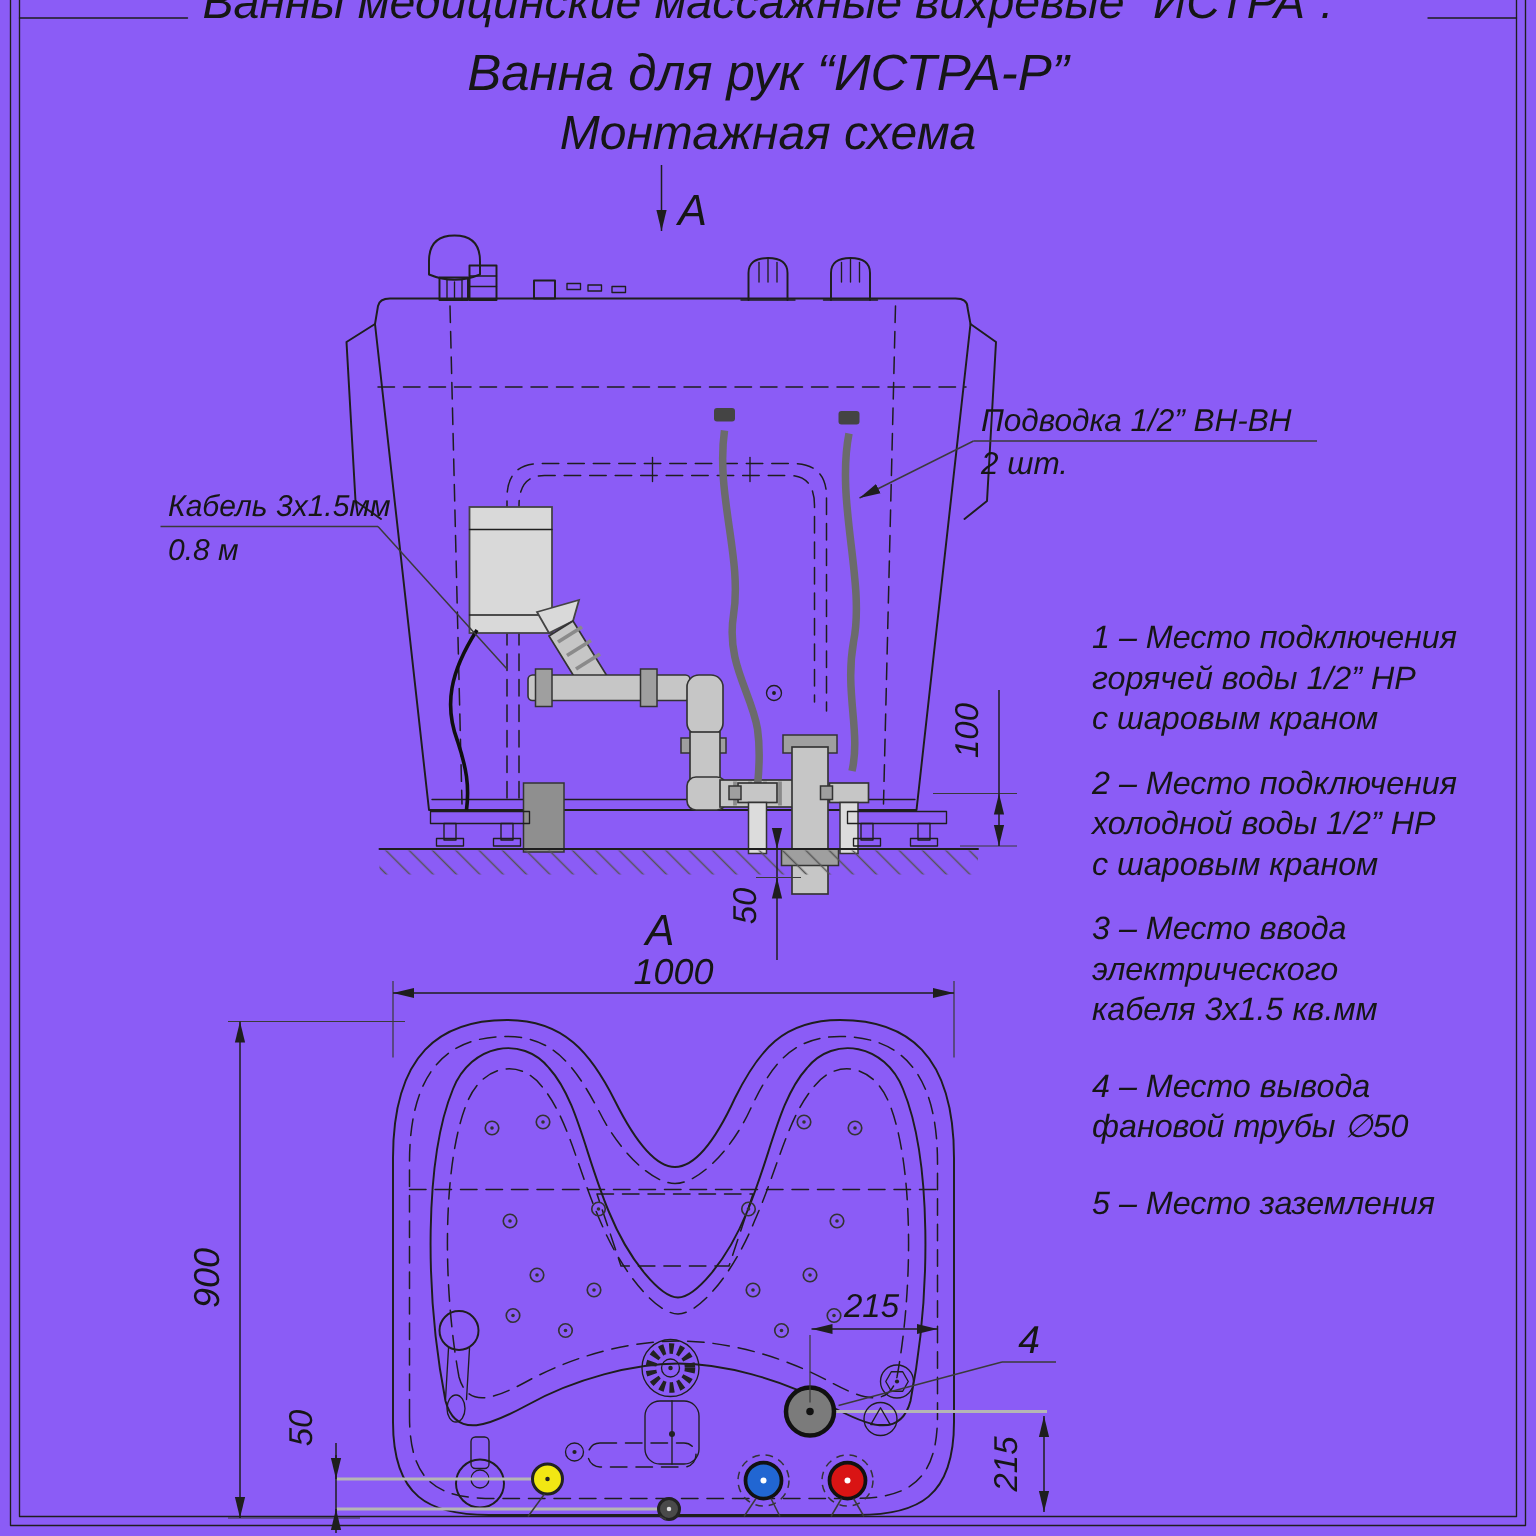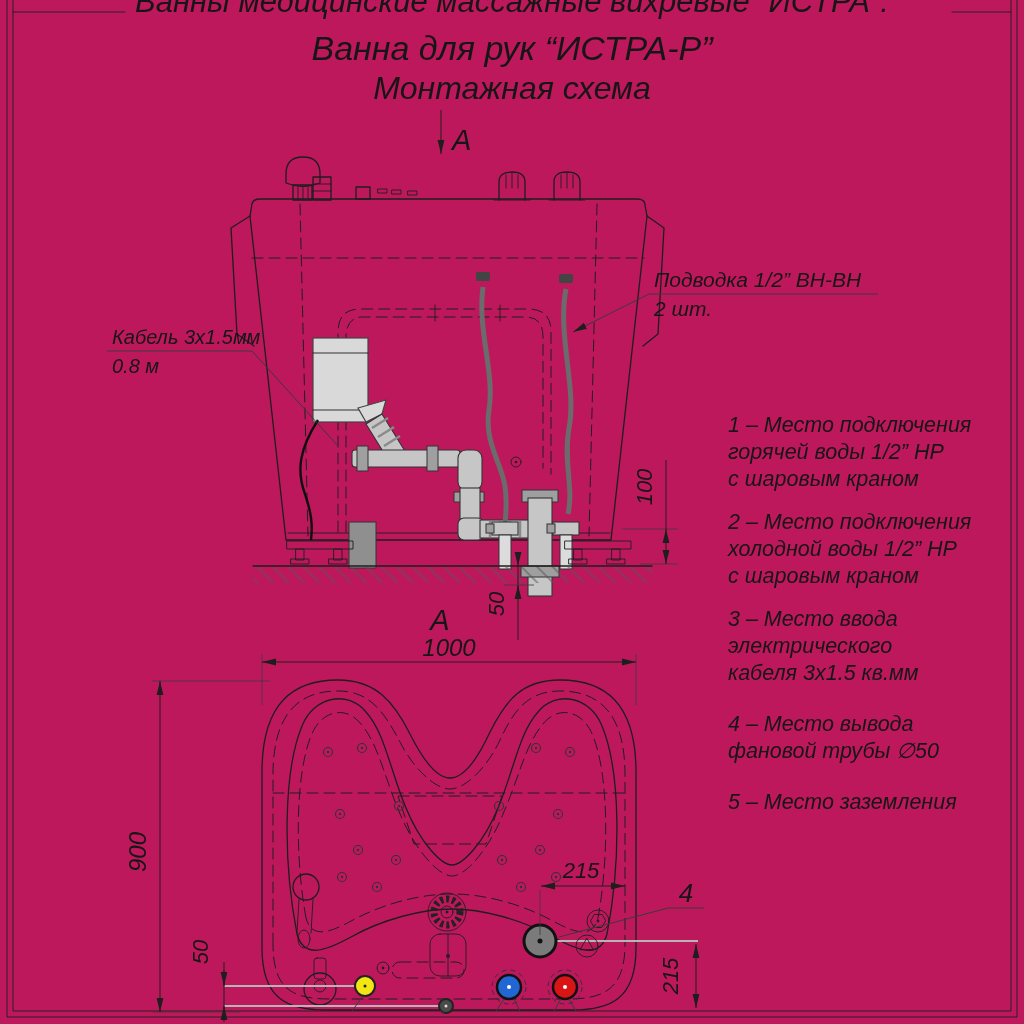--- a/index.html
+++ b/index.html
@@ -1,16 +1,16 @@
 <!DOCTYPE html>
 <html><head>
 <meta charset="utf-8">
 <style>
   html,body{margin:0;padding:0;background:#e8e8e8;}
-  .page{position:relative;width:1024px;height:1024px;background:#be185d;overflow:hidden;}
+  .page{position:relative;width:1024px;height:1024px;background:#8b5cf6;overflow:hidden;}
   svg{position:absolute;left:0;top:0;}
   .t{font-family:"Liberation Sans",sans-serif;font-style:italic;fill:#161616;}
   .s{stroke:#1e1e1e;stroke-width:1.3;fill:none;stroke-linejoin:round;stroke-linecap:round;}
   .thin{stroke-width:0.9;}
   .dash{stroke-dasharray:11 6;stroke-width:1;}
   .dim{stroke:#1e1e1e;stroke-width:1;fill:none;}
   .ext{stroke:#3a3a3a;stroke-width:0.8;fill:none;}
   .gray{fill:#c6c6c6;stroke:#333;stroke-width:1.1;}
   .dgray{fill:#9f9f9f;stroke:#333;stroke-width:1;}
   .lgray{fill:#d9d9d9;stroke:#444;stroke-width:1.2;}

